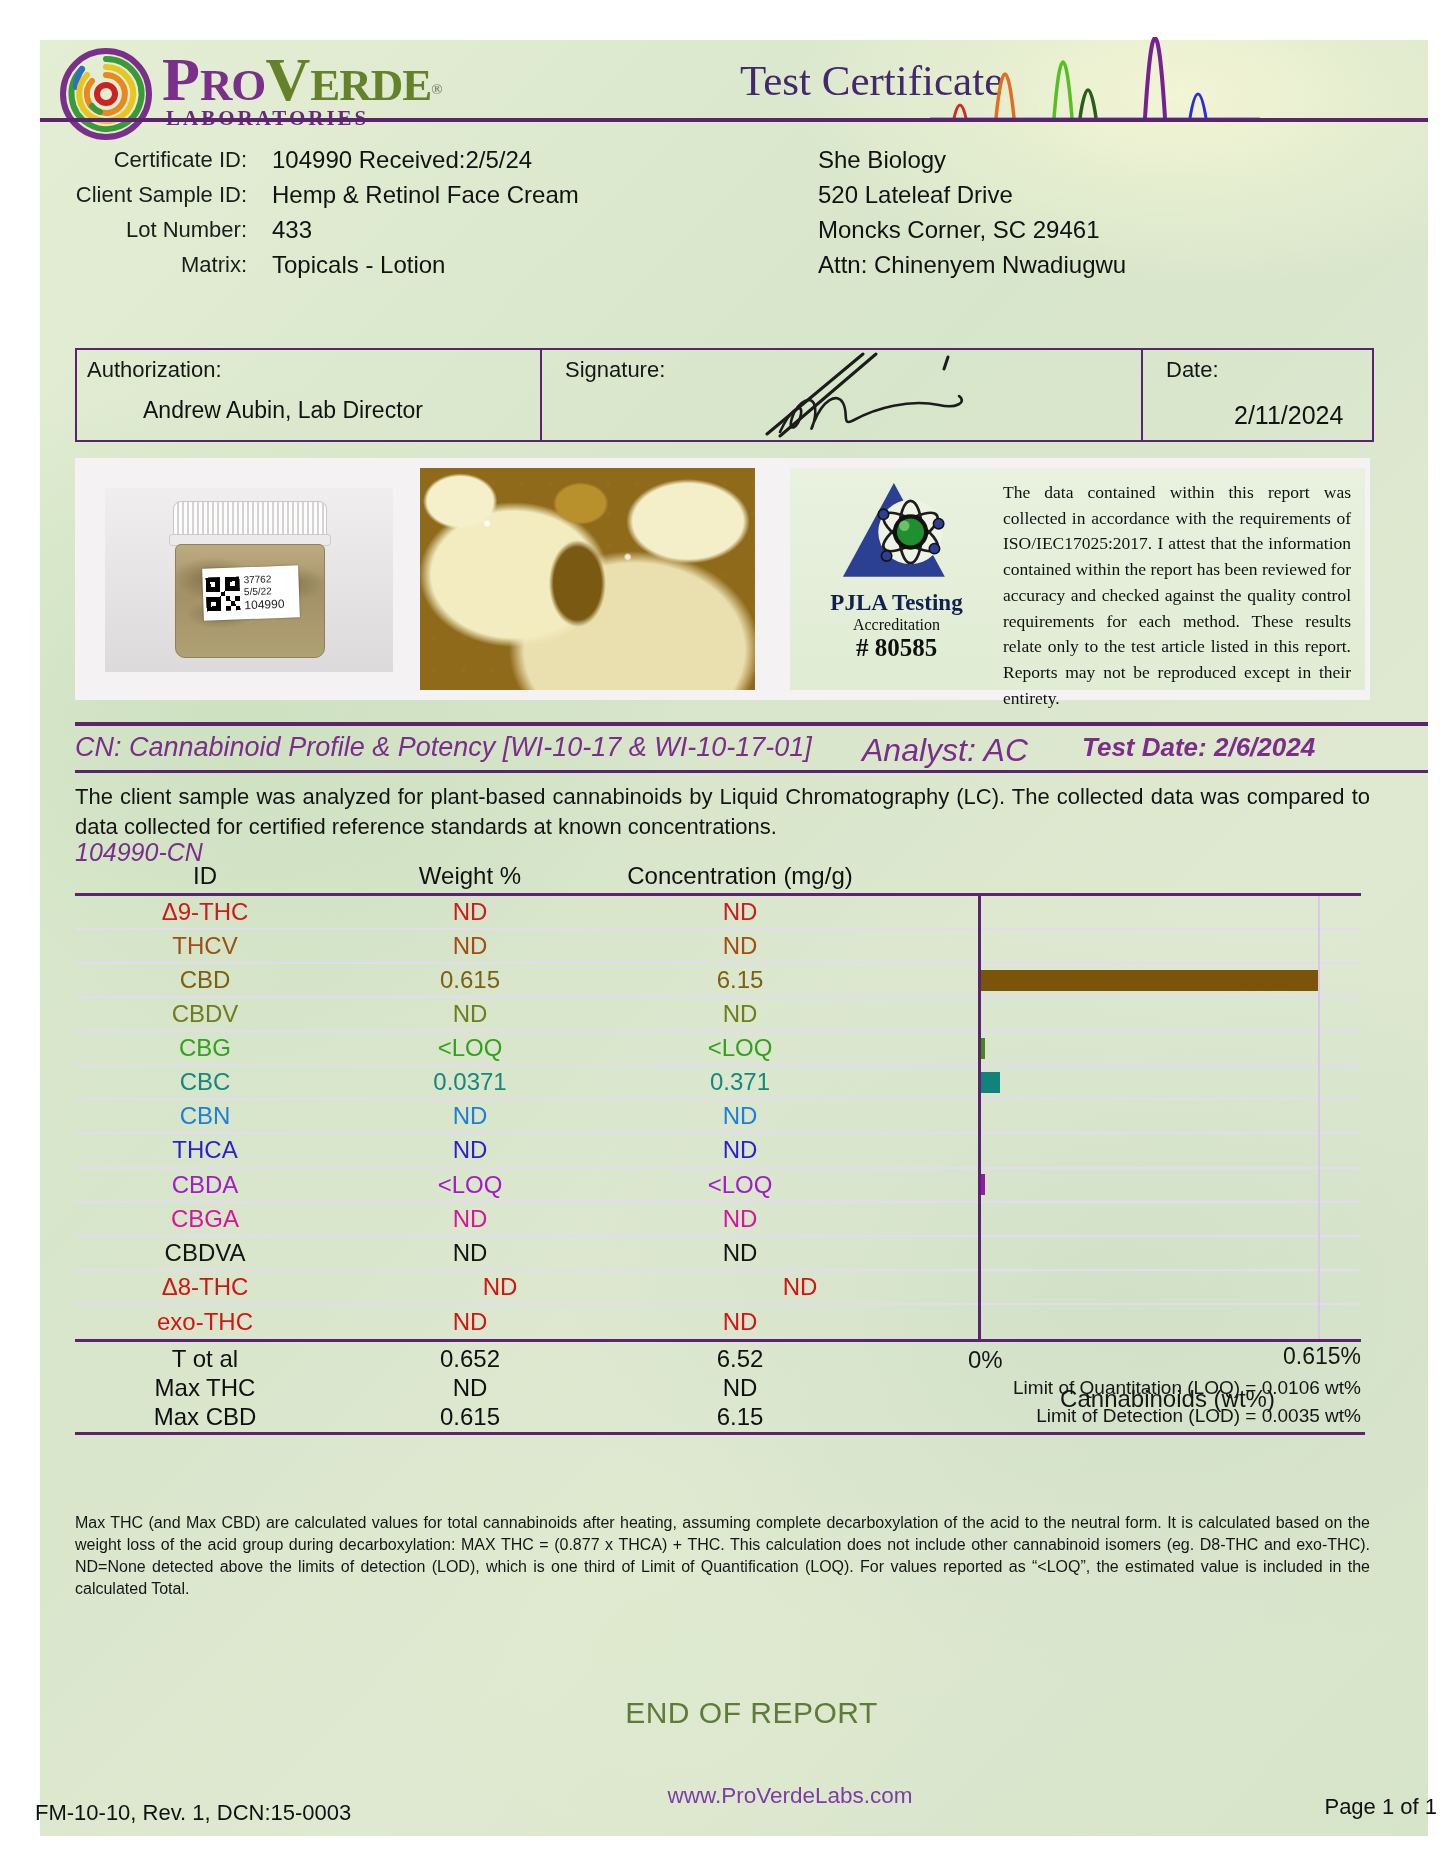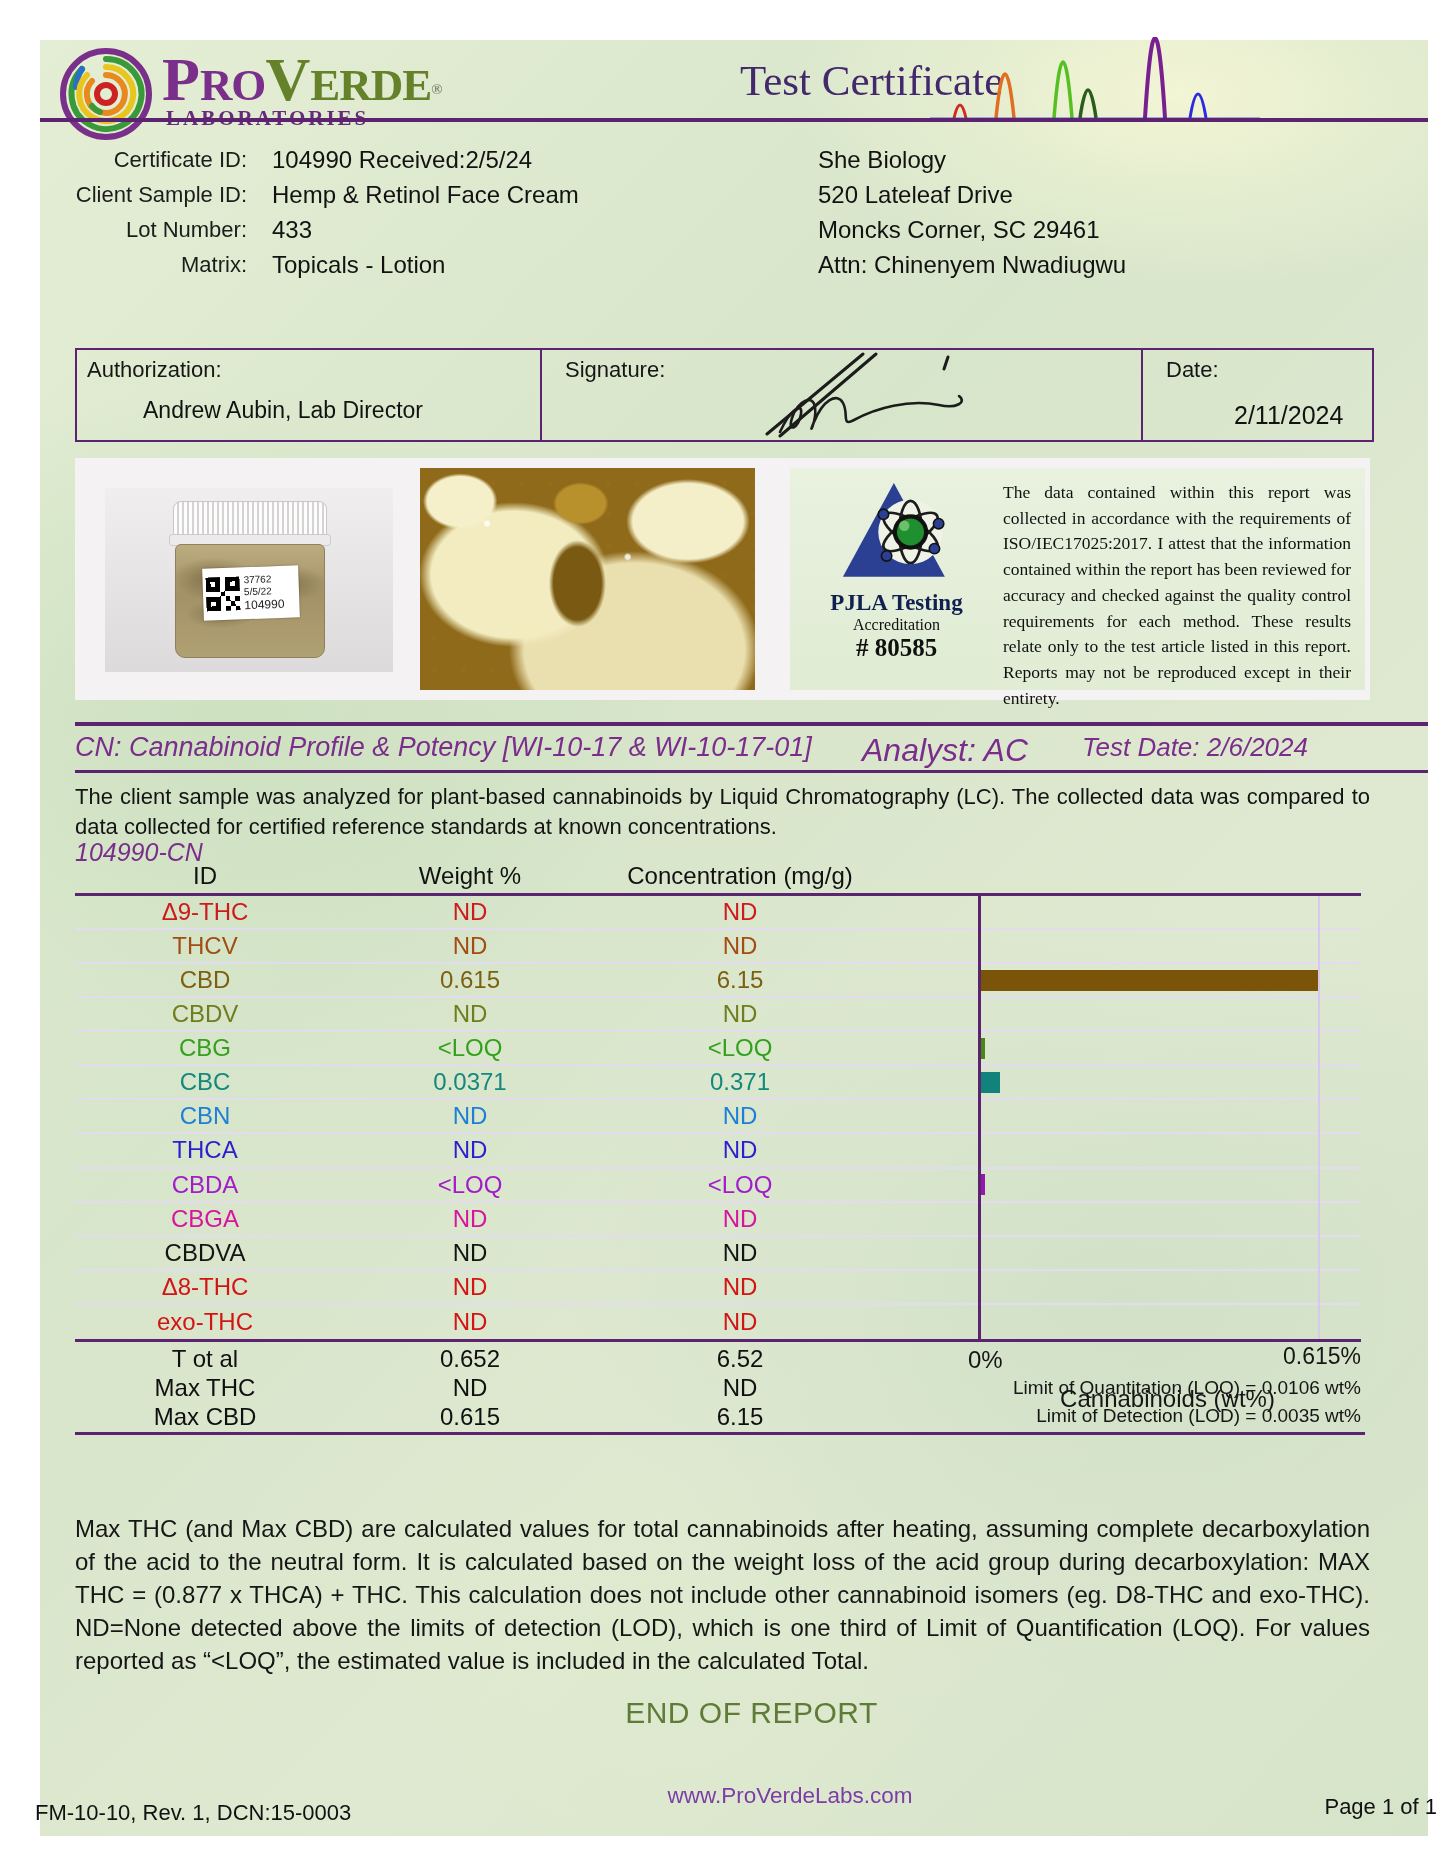--- a/index.html
+++ b/index.html
@@ -78,21 +78,21 @@
   .thead{display:grid;grid-template-columns:260px 270px 270px 103px 383px;height:32px;color:#111;}
   .thead div{display:flex;align-items:center;justify-content:center;}
   .trow{display:grid;grid-template-columns:260px 270px 270px 103px 383px;height:34.07px;align-items:center;border-bottom:2px solid #e3dbee;box-sizing:border-box;}
   .trow.last{border-bottom:none;}
   .c{text-align:center;}
   .chartcell{position:relative;height:100%;display:flex;align-items:center;}
   .bar{height:21px;margin-left:2px;width:0;}
   .totrow{display:grid;grid-template-columns:260px 270px 270px;height:29px;align-items:center;color:#101010;}
   .chart-note{position:absolute;text-align:right;font-size:19px;color:#161616;}
   
-  .notes{font-size:24px;line-height:1.38;color:#161616;text-align:justify;}
+  .notes{font-size:16px;line-height:1.38;color:#161616;text-align:justify;}
   .eor{font-size:30px;color:#5e7b37;text-align:center;letter-spacing:0.5px;}
   .footer-center{position:absolute;left:750px;transform:translateX(-50%);text-align:center;color:#7d3da6;font-size:22.5px;line-height:1.45;white-space:nowrap;}
   .footer-small{font-size:22px;color:#111;}
 </style>
 </head>
 <body>
 
 <div class="canvas">
   <div class="page">
 
@@ -215,21 +215,21 @@
           <div class="pjla-accr">Accreditation</div>
           <div class="pjla-num"># 80585</div>
         </div>
         <div class="disclaimer">The data contained within this report was collected in accordance with the requirements of ISO/IEC17025:2017.  I attest that the information contained within the report has been reviewed for accuracy and checked against the quality control requirements for each method.  These results relate only to the test article listed in this report.  Reports may not be reproduced except in their entirety.</div>
       </div>
     </div>
 
     <div class="rule" style="left:35px;top:682px;width:1353px;height:4px;"></div>
     <div class="abs sec-ital" style="left:35px;top:692px;font-size:27px;">CN: Cannabinoid Profile &amp; Potency [WI-10-17 &amp; WI-10-17-01]</div>
     <div class="abs sec-ital" style="left:822px;top:692px;font-size:32px;">Analyst: AC</div>
-    <div class="abs sec-ital" style="left:1042px;top:692px;font-size:26px;">Test Date: 2/6/2024</div>
+    <div class="abs sec-ital" style="left:1042px;top:692px;font-size:26px;font-weight:bold;">Test Date: 2/6/2024</div>
     <div class="rule" style="left:35px;top:730px;width:1353px;height:3px;"></div>
     <div class="abs desc" style="left:35px;top:742px;width:1295px;">The client sample was analyzed for plant-based cannabinoids by Liquid Chromatography (LC). The collected data was compared to data collected for certified reference standards at known concentrations.</div>
     <div class="abs sec-ital" style="left:35px;top:798px;font-size:25px;">104990-CN</div>
 
     <div class="results">
       <div class="thead">
         <div>ID</div>
         <div>Weight %</div>
         <div>Concentration (mg/g)</div>
         <div></div>
@@ -331,21 +331,21 @@
         </div>
         <div class="trow" style="color: rgb(20, 20, 20);">
           <div class="c">CBDVA</div>
           <div class="c">ND</div>
           <div class="c">ND</div>
           <div></div>
             <div class="chartcell">
               <div class="bar" style="width: 0%;"></div>
             </div>
         </div>
-        <div class="trow" style="color: rgb(212, 20, 20);">
+        <div class="trow" style="color: rgb(212, 20, 20); gap: 30px;">
           <div class="c">Δ8-THC</div>
           <div class="c">ND</div>
           <div class="c">ND</div>
           <div></div>
             <div class="chartcell">
               <div class="bar" style="width: 0%;"></div>
             </div>
         </div>
         <div class="trow last" style="color: rgb(212, 20, 20);">
           <div class="c">exo-THC</div>

